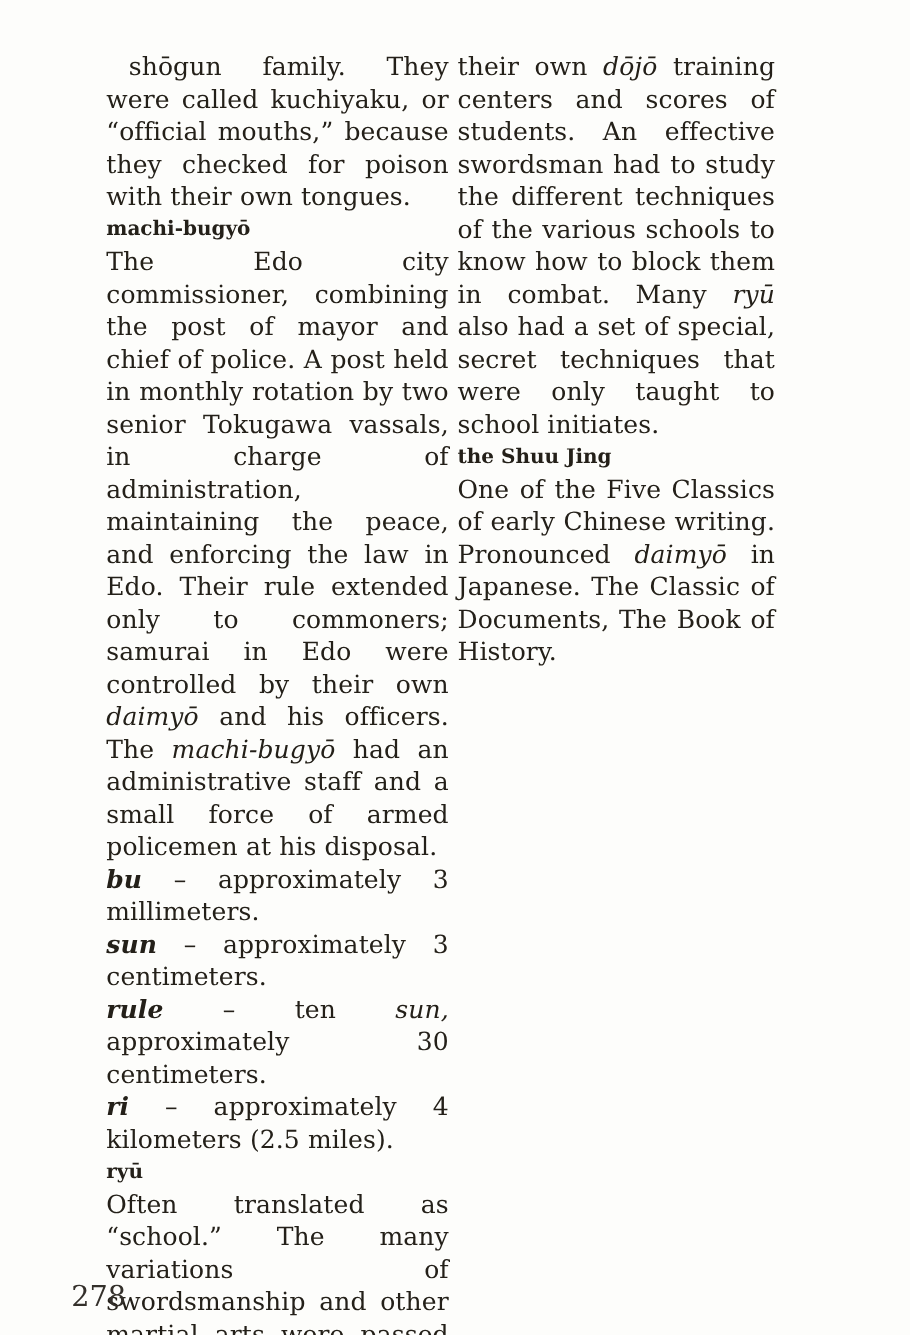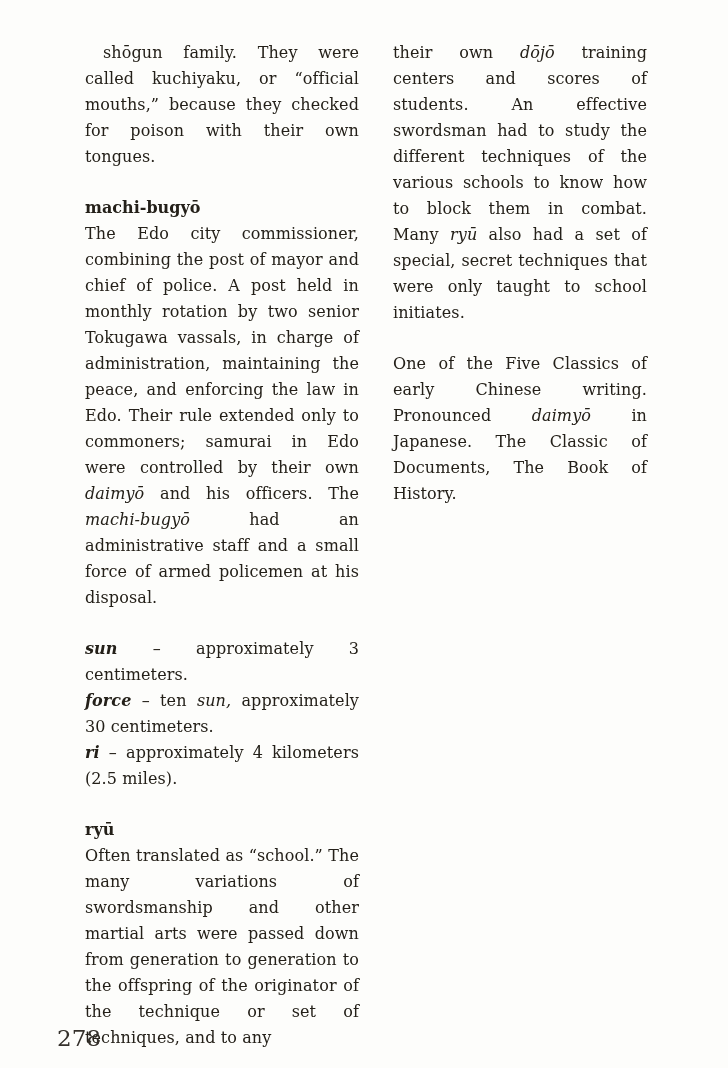--- a/index.html
+++ b/index.html
@@ -18,35 +18,34 @@
   }
   .column {
     position: absolute;
     top: 40px;
   }
   .column-left {
     left: 85px;
     width: 274px;
   }
   .column-right {
-    left: 393px;
+    left: 366px;
     width: 254px;
   }
   .body-par {
     margin: 0;
-    font-size: 16px;
+    font-size: 20px;
     line-height: 26px;
     text-align: justify;
     letter-spacing: 0.1px;
   }
   .indent-first {
     text-indent: 18px;
   }
   .entry {
-    margin-top: 25px;
   }
   .term {
     margin: 0;
     font-size: 16px;
     line-height: 26px;
     font-weight: bold;
     text-align: left;
   }
   .it { font-style: italic; }
   .bd { font-weight: bold; }
@@ -67,38 +66,40 @@
   <div class="column column-left">
 
     <p class="body-par indent-first"><span>shōgun family. They were called kuchiyaku, or “official mouths,” because they checked for poison with their own tongues.</span></p>
 
     <section class="entry">
       <h3 class="term">machi-bugyō</h3>
       <p class="body-par"><span>The Edo city commissioner, combining the post of mayor and chief of police. A post held in monthly rotation by two senior Tokugawa vassals, in charge of administration, maintaining the peace, and enforcing the law in Edo. Their rule extended only to commoners; samurai in Edo were controlled by their own </span><span class="it">daimyō</span><span> and his officers. The </span><span class="it">machi-bugyō</span><span> had an administrative staff and a small force of armed policemen at his disposal.</span></p>
     </section>
 
     <section class="entry">
+      <p class="body-par"><span class="it bd">bu</span><span> – approximately 3 millimeters.</span></p>
       <p class="body-par"><span class="it bd">sun</span><span> – approximately 3 centimeters.</span></p>
-      <p class="body-par"><span class="it bd">force</span><span> – ten </span><span class="it">sun,</span><span> approximately 30 centimeters.</span></p>
+      <p class="body-par"><span class="it bd">rule</span><span> – ten </span><span class="it">sun,</span><span> approximately 30 centimeters.</span></p>
       <p class="body-par"><span class="it bd">ri</span><span> – approximately 4 kilometers (2.5 miles).</span></p>
     </section>
 
 
     <section class="entry">
       <h3 class="term">ryū</h3>
       <p class="body-par"><span>Often translated as “school.” The many variations of swordsmanship and other martial arts were passed down from generation to generation to the offspring of the originator of the technique or set of techniques, and to any </span></p>
     </section>
 
   </div>
 
   <div class="column column-right">
 
     <p class="body-par"><span>their own </span><span class="it">dōjō</span><span> training centers and scores of students. An effective swordsman had to study the different techniques of the various schools to know how to block them in combat. Many </span><span class="it">ryū</span><span> also had a set of special, secret techniques that were only taught to school initiates.</span></p>
 
     <section class="entry">
+      <h3 class="term">the Shuu Jing</h3>
       <p class="body-par"><span>One of the Five Classics of early Chinese writing. Pronounced </span><span class="it">daimyō</span><span> in Japanese.  The Classic of Documents,  The Book of History.</span></p>
     </section>
 
     <section class="entry">
     </section>
 
   </div>
 
   <div class="page-number">278</div>
 

